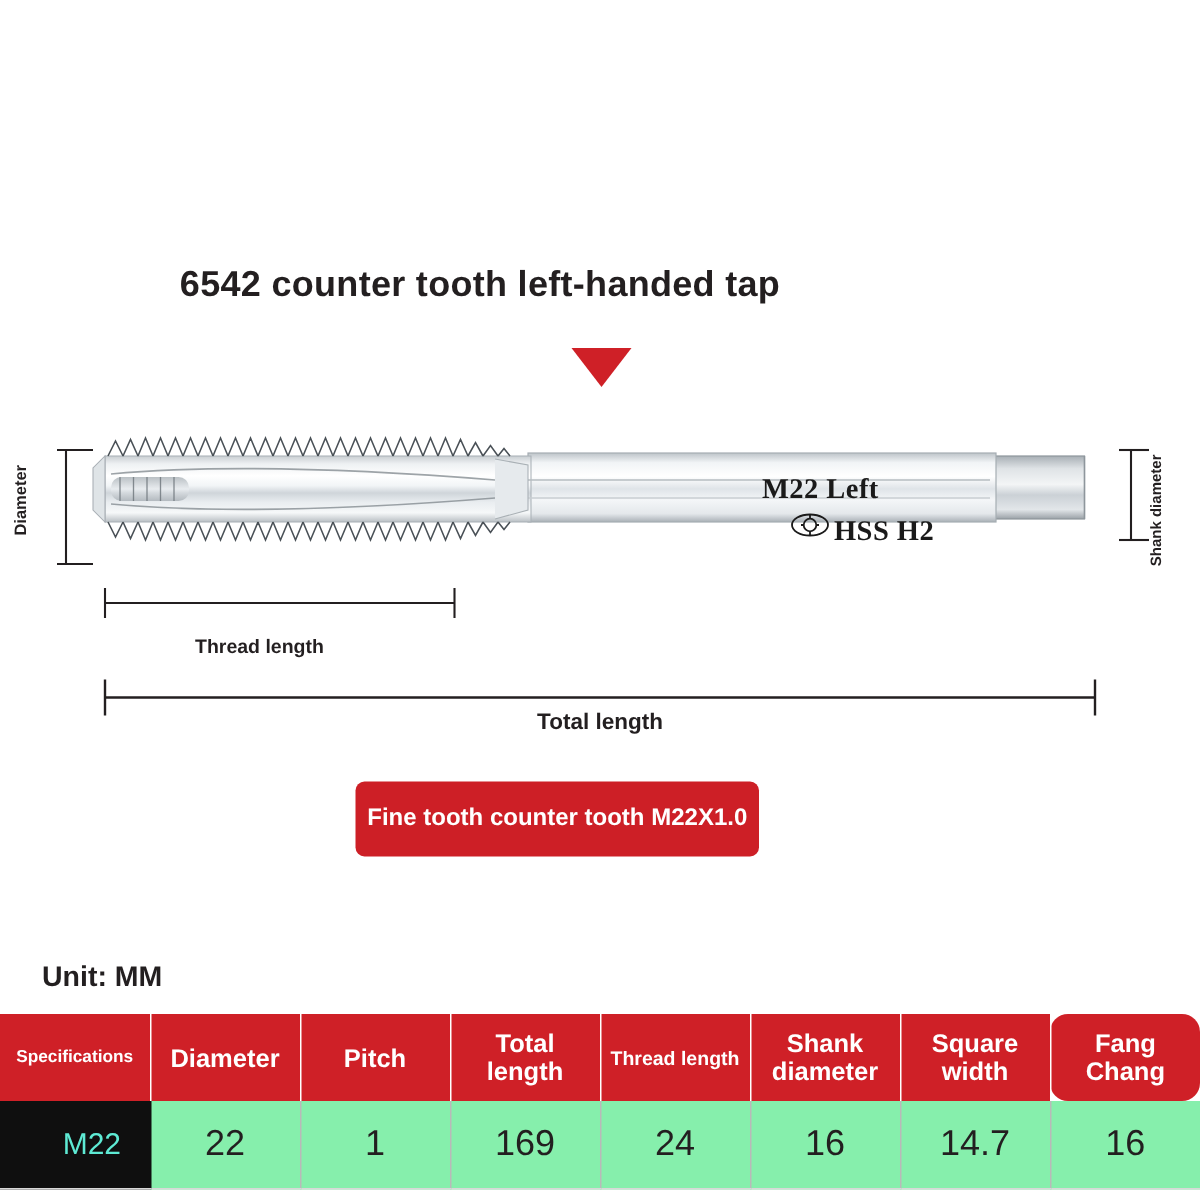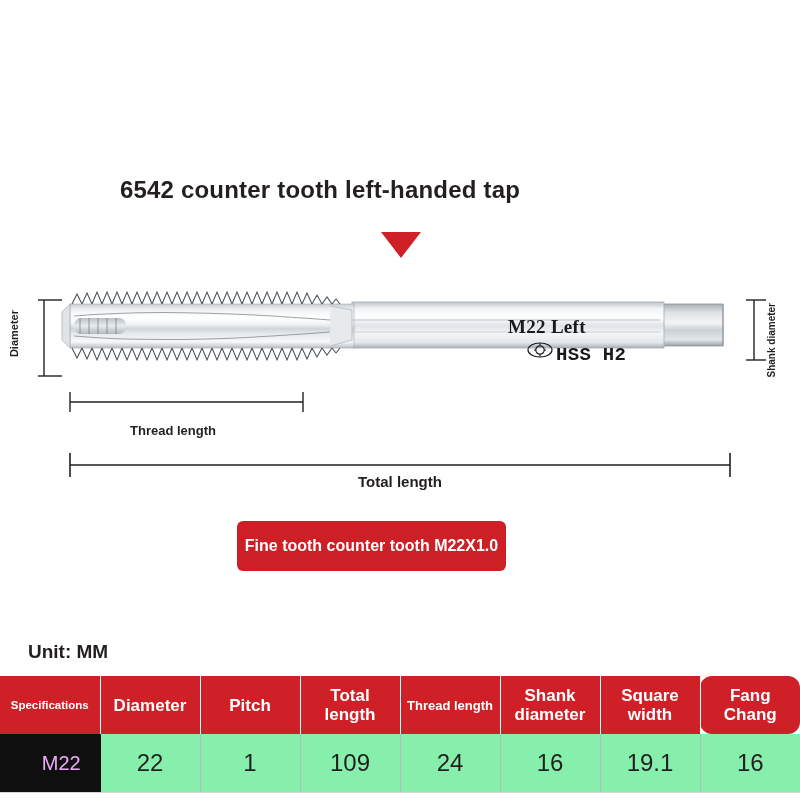--- a/index.html
+++ b/index.html
@@ -60,21 +60,21 @@
     font-family: "Liberation Serif", serif;
     color: #1a1a1a;
     letter-spacing: 0.3px;
   }
   .mark-line2 {
     position: absolute;
     left: 556px;
     top: 344px;
     font-size: 19px;
     font-weight: bold;
-    font-family: Liberation Mono, monospace;
+    font-family: Liberation Serif, serif;
     color: #1a1a1a;
     letter-spacing: 0.3px;
   }
   .mark-logo {
     position: absolute;
     left: 527px;
     top: 341px;
     width: 26px;
     height: 18px;
   }
@@ -176,21 +176,21 @@
     color: #231f20;
     height: 56px;
     font-size: 24px;
     text-align: center;
     border-right: 1px solid #b9b9b9;
     border-bottom: 1px solid #d8d8d8;
     vertical-align: middle;
   }
   .spec-table td:first-child {
     background: #0f0f0f;
-    color: #f0abfc;
+    color: #5eead4;
     font-size: 20px;
     border-right: 1px solid #0f0f0f;
     padding-left: 24px;
   }
   .spec-table td:last-child { border-right: none; }
 </style>
 </head>
 <body>
 
 <div class="title">6542 counter tooth left-handed tap</div>
@@ -323,20 +323,20 @@
       <th>Shank diameter</th>
       <th>Square width</th>
       <th>Fang Chang</th>
     </tr>
   </thead>
   <tbody>
     <tr>
       <td>M22</td>
       <td>22</td>
       <td>1</td>
-      <td>109</td>
+      <td>169</td>
       <td>24</td>
       <td>16</td>
-      <td>19.1</td>
+      <td>14.7</td>
       <td>16</td>
     </tr>
   </tbody>
 </table>
 
 </body></html>

